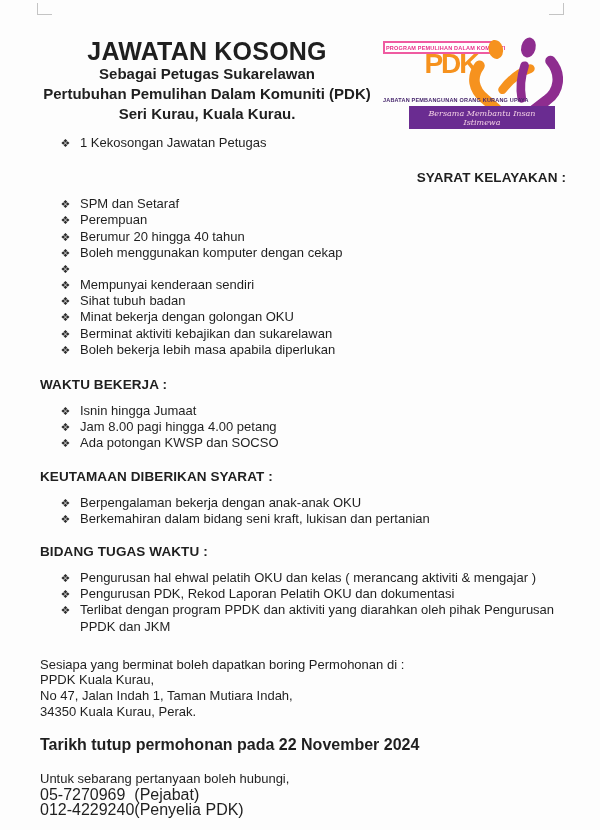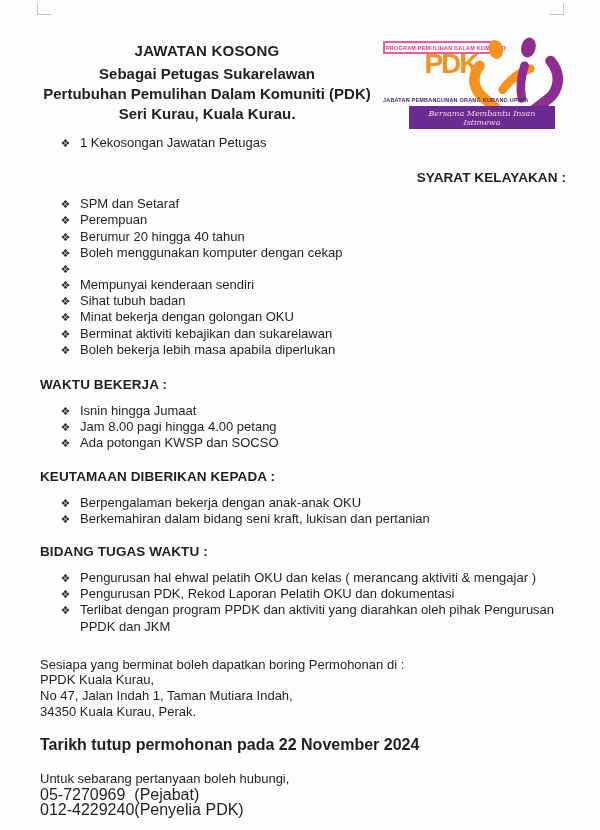--- a/index.html
+++ b/index.html
@@ -7,21 +7,21 @@
     width:600px;height:830px;background:#fdfdfd;position:relative;
     font-family:"Liberation Sans",sans-serif;color:#1f1f1f;overflow:hidden;
   }
   
   .corner{position:absolute;width:14px;height:11px;border:0 solid #c4c4c4;}
   .corner.tl{left:37px;top:3px;border-left-width:1px;border-bottom-width:1px;}
   .corner.tr{left:549px;top:3px;border-right-width:1px;border-bottom-width:1px;}
 
   
   .header{margin:38px 0 0 30px;width:354px;text-align:center;}
-  .title{font-size:15px;font-weight:700;line-height:26px;letter-spacing:.2px;}
+  .title{font-size:25px;font-weight:700;line-height:26px;letter-spacing:.2px;}
   .subtitle{font-size:15px;font-weight:700;line-height:20px;}
 
   
   .logo{position:absolute;left:383px;top:40px;width:180px;height:90px;}
   .logo-banner-top{
     position:absolute;left:0;top:1px;width:104px;background:#fff;
     border:2px solid #ef5ba1;color:#e8308a;font-weight:700;font-size:5.5px;
     text-align:center;padding:1.5px 1px;letter-spacing:.2px;white-space:nowrap;
   }
   .logo-pdk{
@@ -147,21 +147,21 @@
     <div class="bullet-item">
         <span class="glyph">❖</span>
         <span>Jam 8.00 pagi hingga 4.00 petang</span>
       </div>
     <div class="bullet-item">
         <span class="glyph">❖</span>
         <span>Ada potongan KWSP dan SOCSO</span>
       </div>
   </div>
 
-  <div class="section-heading sh-3">KEUTAMAAN DIBERIKAN KEPADA :</div>
+  <div class="section-heading sh-3">KEUTAMAAN DIBERIKAN SYARAT :</div>
   <div class="bullet-list">
     <div class="bullet-item">
         <span class="glyph">❖</span>
         <span>Berpengalaman bekerja dengan anak-anak OKU</span>
       </div>
     <div class="bullet-item">
         <span class="glyph">❖</span>
         <span>Berkemahiran dalam bidang seni kraft, lukisan dan pertanian</span>
       </div>
   </div>

